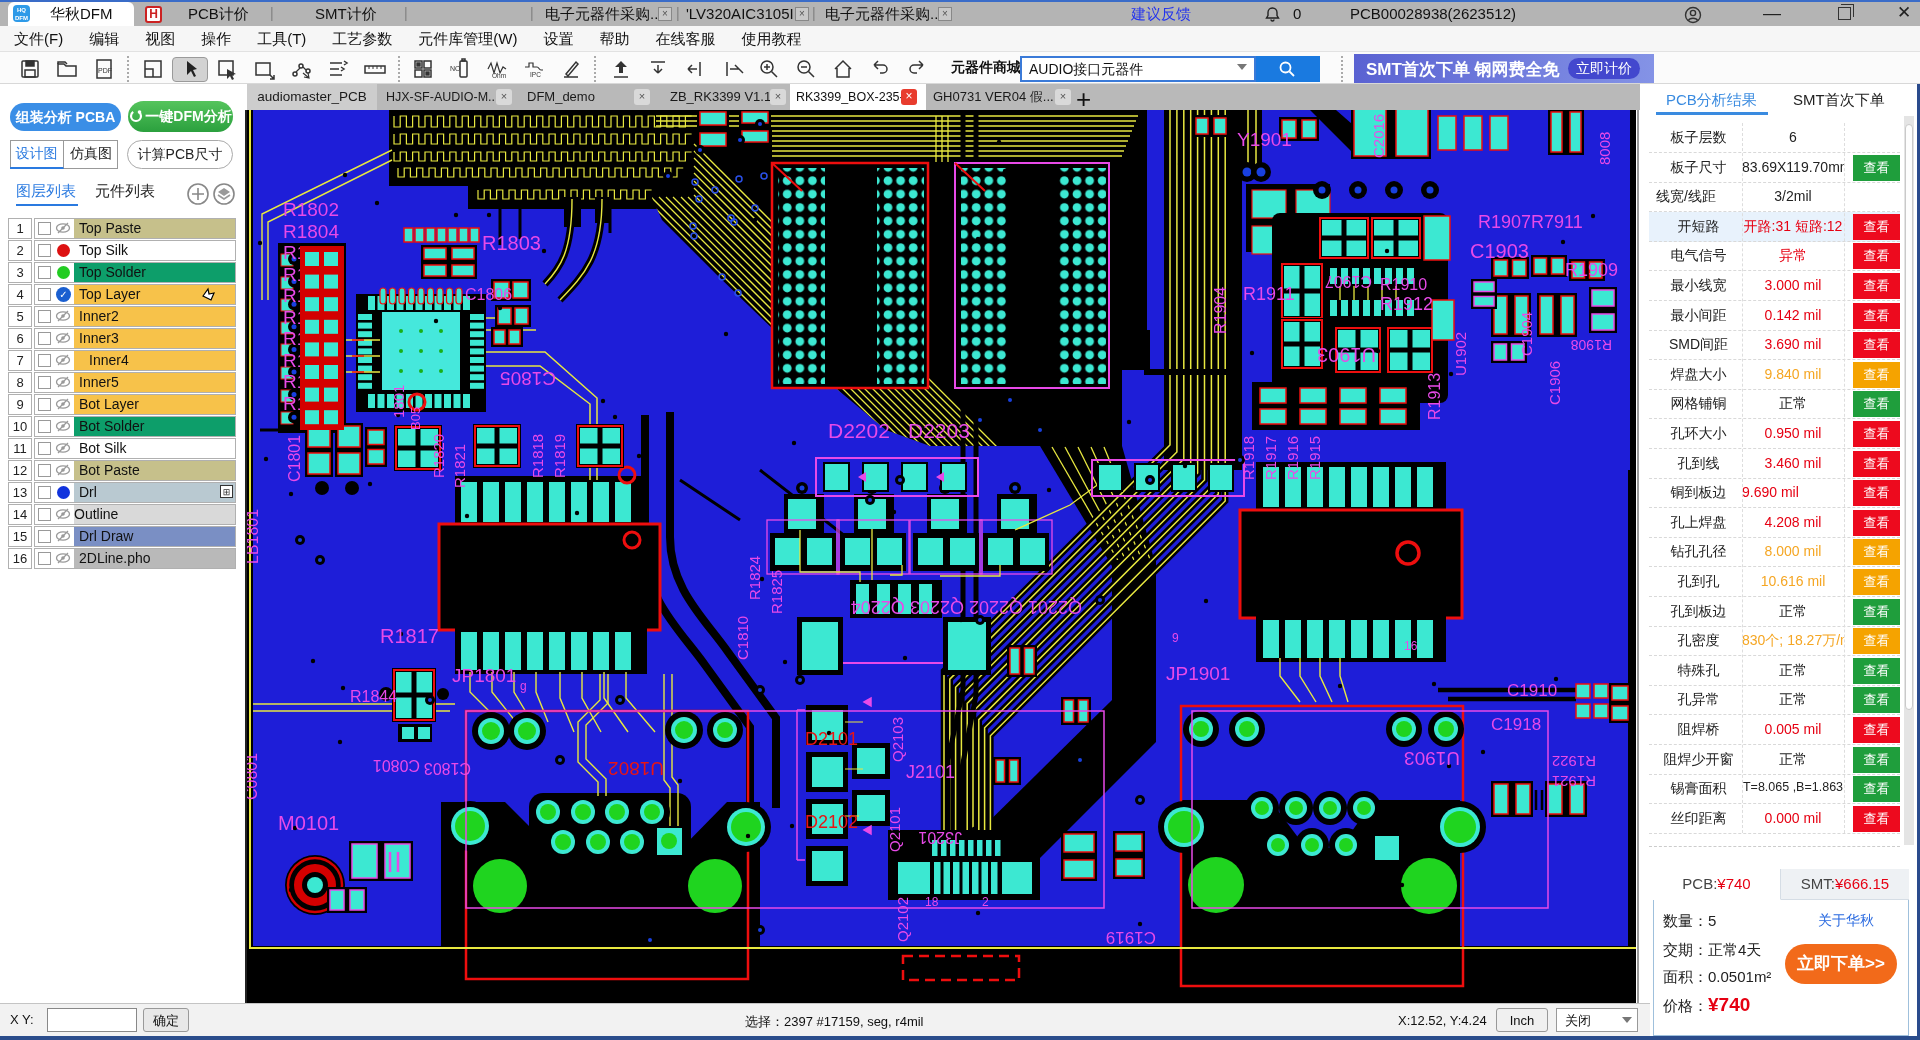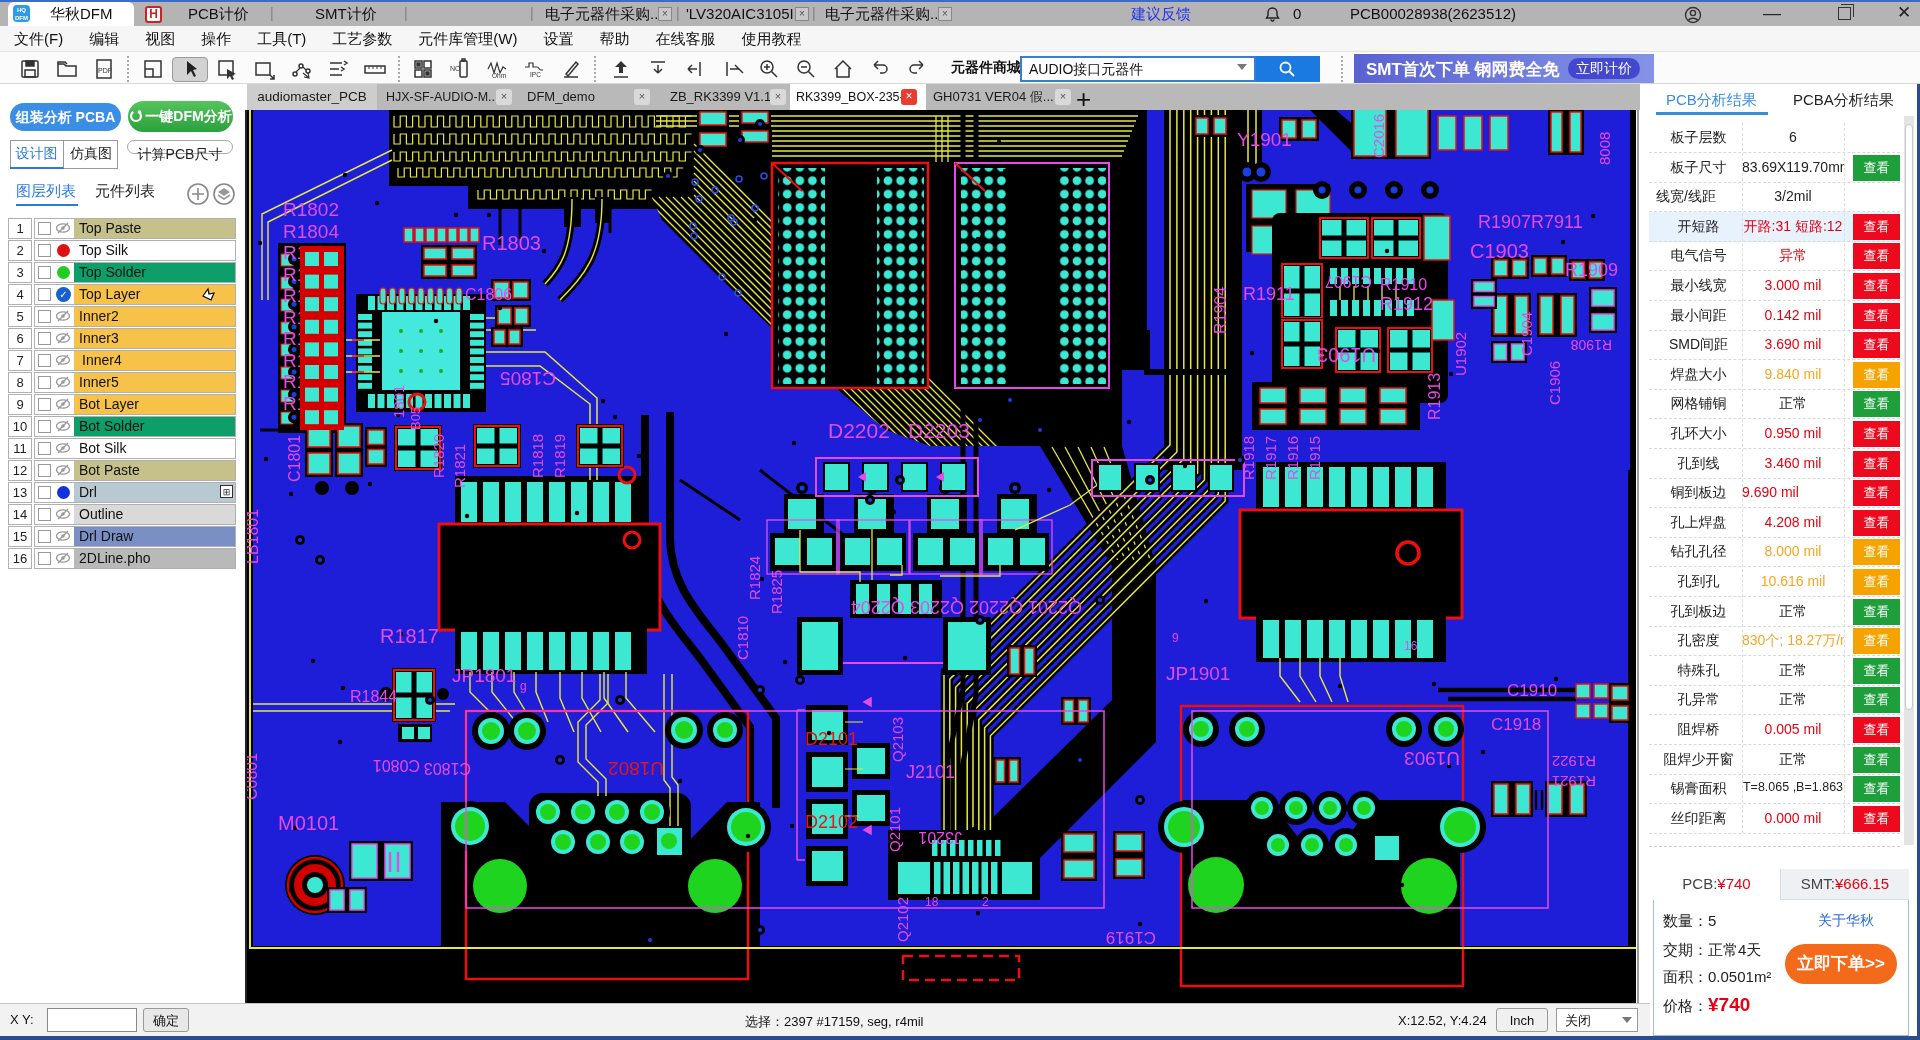--- a/index.html
+++ b/index.html
@@ -175,21 +175,21 @@
 <div class="abs" style="left:0;top:84px;width:245px;height:919px;background:#fff;"></div>
 <div class="abs" style="left:245px;top:110px;width:3px;height:893px;background:#222;"></div>
 <div class="abs" style="left:10px;top:103px;width:111px;height:28px;background:#3a8ee6;border-radius:14px;color:#fff;font-size:14px;font-weight:bold;text-align:center;line-height:28px;">组装分析 PCBA</div>
 <div class="abs" style="left:128px;top:101px;width:105px;height:31px;background:linear-gradient(180deg,#55c45c,#2ba03e);border-radius:16px;color:#fff;font-size:14px;font-weight:bold;text-align:center;line-height:31px;"><svg width="14" height="14" viewBox="0 0 14 14" style="vertical-align:-2px;margin-right:2px;">
       <circle cx="7" cy="7" r="5" fill="none" stroke="#fff" stroke-width="2.2" stroke-dasharray="20 6"></circle>
       <circle cx="10.5" cy="3" r="1.8" fill="#fff"></circle>
     </svg>一键DFM分析</div>
 <div class="abs" style="left:10px;top:140px;width:108px;height:29px;background:#fff;border:1px solid #999;"></div>
 <div class="abs" style="left:10px;top:140px;width:54px;height:29px;border-right:1px solid #999;border-bottom:2px solid #2a7ae0;color:#2a7ae0;font-size:14px;text-align:center;line-height:27px;">设计图</div>
 <div class="abs" style="left:64px;top:140px;width:54px;height:29px;color:#222;font-size:14px;text-align:center;line-height:27px;">仿真图</div>
-<div class="abs" style="left:127px;top:140px;width:106px;height:14px;background:#fff;border:1px solid #aaa;border-radius:15px;color:#222;font-size:14px;text-align:center;line-height:27px;">计算PCB尺寸</div>
+<div class="abs" style="left:127px;top:140px;width:106px;height:29px;background:#fff;border:1px solid #aaa;border-radius:15px;color:#222;font-size:14px;text-align:center;line-height:27px;">计算PCB尺寸</div>
 <div class="abs" style="left:16px;top:182px;font-size:15px;color:#2a7ae0;">图层列表</div>
 <div class="abs" style="left:16px;top:204px;width:62px;height:2px;background:#2a7ae0;"></div>
 <div class="abs" style="left:95px;top:182px;font-size:15px;color:#222;">元件列表</div>
 <svg class="abs" style="left:186px;top:182px;" width="24" height="24" viewBox="0 0 24 24">
     <circle cx="12" cy="12" r="10" fill="none" stroke="#888" stroke-width="1.6"></circle>
     <path d="M12,6 v12 M6,12 h12" stroke="#888" stroke-width="1.6"></path>
   </svg>
 <svg class="abs" style="left:212px;top:182px;" width="24" height="24" viewBox="0 0 24 24">
     <circle cx="12" cy="12" r="10" fill="none" stroke="#888" stroke-width="1.6"></circle>
     <path d="M12,6 L18,10 12,14 6,10 Z" fill="#999"></path>
@@ -238,21 +238,21 @@
     </svg></div>
 <div class="abs" style="left:74px;top:329px;width:161px;height:19px;background:#f7c24a;font-size:14px;color:#111;line-height:19px;padding-left:5px;">Inner3</div>
 <div class="abs" style="left:8px;top:350px;width:24px;height:21px;border:1px solid #b0b0b0;background:#fff;font-size:13px;color:#222;text-align:center;line-height:20px;">7</div>
 <div class="abs" style="left:34px;top:350px;width:202px;height:21px;border:1px solid #b0b0b0;background:#fff;"></div>
 <div class="abs" style="left:38px;top:354px;width:13px;height:13px;border:1px solid #999;background:#fff;"></div>
 <div class="abs" style="left:55px;top:352px;"><svg width="16" height="16" viewBox="0 0 16 16">
       <ellipse cx="8" cy="8" rx="6.5" ry="4.2" fill="none" stroke="#999" stroke-width="1.3"></ellipse>
       <circle cx="8" cy="8" r="1.8" fill="#999"></circle>
       <path d="M3,13 L13,3" stroke="#999" stroke-width="1.3"></path>
     </svg></div>
-<div class="abs" style="left:74px;top:351px;width:161px;height:19px;background:#f7c24a;font-size:14px;color:#111;line-height:19px;padding-left:8px;">Inner4</div>
+<div class="abs" style="left:74px;top:351px;width:161px;height:19px;background:#f7c24a;font-size:14px;color:#111;line-height:19px;padding-left:15px;">Inner4</div>
 <div class="abs" style="left:8px;top:372px;width:24px;height:21px;border:1px solid #b0b0b0;background:#fff;font-size:13px;color:#222;text-align:center;line-height:20px;">8</div>
 <div class="abs" style="left:34px;top:372px;width:202px;height:21px;border:1px solid #b0b0b0;background:#fff;"></div>
 <div class="abs" style="left:38px;top:376px;width:13px;height:13px;border:1px solid #999;background:#fff;"></div>
 <div class="abs" style="left:55px;top:374px;"><svg width="16" height="16" viewBox="0 0 16 16">
       <ellipse cx="8" cy="8" rx="6.5" ry="4.2" fill="none" stroke="#999" stroke-width="1.3"></ellipse>
       <circle cx="8" cy="8" r="1.8" fill="#999"></circle>
       <path d="M3,13 L13,3" stroke="#999" stroke-width="1.3"></path>
     </svg></div>
 <div class="abs" style="left:74px;top:373px;width:161px;height:19px;background:#f7c24a;font-size:14px;color:#111;line-height:19px;padding-left:5px;">Inner5</div>
 <div class="abs" style="left:8px;top:394px;width:24px;height:21px;border:1px solid #b0b0b0;background:#fff;font-size:13px;color:#222;text-align:center;line-height:20px;">9</div>
@@ -297,21 +297,21 @@
 <div class="abs" style="left:57px;top:486px;width:13px;height:13px;border-radius:50%;background:#1133dd;"></div>
 <div class="abs" style="left:74px;top:483px;width:161px;height:19px;background:#b9c9d1;font-size:14px;color:#111;line-height:19px;padding-left:5px;">Drl</div>
 <div class="abs" style="left:8px;top:504px;width:24px;height:21px;border:1px solid #b0b0b0;background:#fff;font-size:13px;color:#222;text-align:center;line-height:20px;">14</div>
 <div class="abs" style="left:34px;top:504px;width:202px;height:21px;border:1px solid #b0b0b0;background:#fff;"></div>
 <div class="abs" style="left:38px;top:508px;width:13px;height:13px;border:1px solid #999;background:#fff;"></div>
 <div class="abs" style="left:55px;top:506px;"><svg width="16" height="16" viewBox="0 0 16 16">
       <ellipse cx="8" cy="8" rx="6.5" ry="4.2" fill="none" stroke="#999" stroke-width="1.3"></ellipse>
       <circle cx="8" cy="8" r="1.8" fill="#999"></circle>
       <path d="M3,13 L13,3" stroke="#999" stroke-width="1.3"></path>
     </svg></div>
-<div class="abs" style="left:74px;top:505px;width:161px;height:19px;background:#d9d9d9;font-size:14px;color:#111;line-height:19px;padding-left:5px;">Outline</div>
+<div class="abs" style="left:74px;top:505px;width:161px;height:19px;background:#d9d9d9;font-size:14px;color:#111;line-height:19px;">Outline</div>
 <div class="abs" style="left:8px;top:526px;width:24px;height:21px;border:1px solid #b0b0b0;background:#fff;font-size:13px;color:#222;text-align:center;line-height:20px;">15</div>
 <div class="abs" style="left:34px;top:526px;width:202px;height:21px;border:1px solid #b0b0b0;background:#fff;"></div>
 <div class="abs" style="left:38px;top:530px;width:13px;height:13px;border:1px solid #999;background:#fff;"></div>
 <div class="abs" style="left:55px;top:528px;"><svg width="16" height="16" viewBox="0 0 16 16">
       <ellipse cx="8" cy="8" rx="6.5" ry="4.2" fill="none" stroke="#999" stroke-width="1.3"></ellipse>
       <circle cx="8" cy="8" r="1.8" fill="#999"></circle>
       <path d="M3,13 L13,3" stroke="#999" stroke-width="1.3"></path>
     </svg></div>
 <div class="abs" style="left:74px;top:527px;width:161px;height:19px;background:#7a8fc4;font-size:14px;color:#111;line-height:19px;padding-left:5px;">Drl Draw</div>
 <div class="abs" style="left:8px;top:548px;width:24px;height:21px;border:1px solid #b0b0b0;background:#fff;font-size:13px;color:#222;text-align:center;line-height:20px;">16</div>
@@ -1242,21 +1242,21 @@
     <rect x="324" y="410.20000000000005" width="14" height="14" fill="#3ce8d2"></rect>
     <path d="M250,948 H1636" stroke="#e8e840" stroke-width="2" fill="none"></path>
   </svg>
 
 <div class="abs" style="left:1636px;top:110px;width:284px;height:893px;background:#fff;"></div>
 <div class="abs" style="left:1637px;top:110px;width:2px;height:893px;background:#9a9a9a;"></div>
 
 <div class="abs" style="left:1640px;top:84px;width:280px;height:956px;background:#fff;"></div>
 <div class="abs" style="left:1666px;top:91px;font-size:15px;color:#3a8be0;">PCB分析结果</div>
 <div class="abs" style="left:1656px;top:112px;width:112px;height:3px;background:#3a8be0;"></div>
-<div class="abs" style="left:1793px;top:91px;font-size:15px;color:#222;">PCBA分析结果</div>
+<div class="abs" style="left:1793px;top:91px;font-size:15px;color:#222;">SMT首次下单</div>
 <div class="abs" style="left:1649px;top:123px;width:251px;height:30px;border-bottom:1px dashed #d9d9d9;"></div>
 <div class="abs" style="left:1656px;top:129px;width:85px;font-size:14px;color:#222;text-align:center;">板子层数</div>
 <div class="abs" style="left:1742px;top:129px;width:102px;font-size:14px;color:#222;text-align:center;white-space:nowrap;overflow:hidden;">6</div>
 <div class="abs" style="left:1649px;top:153px;width:251px;height:30px;border-bottom:1px dashed #d9d9d9;"></div>
 <div class="abs" style="left:1656px;top:159px;width:85px;font-size:14px;color:#222;text-align:center;">板子尺寸</div>
 <div class="abs" style="left:1742px;top:159px;width:102px;font-size:14px;color:#222;text-align:center;white-space:nowrap;overflow:hidden;">83.69X119.70mm</div>
 <div class="abs" style="left:1853px;top:155px;width:47px;height:26px;background:#1f9e3c;color:#fff;font-size:13px;text-align:center;line-height:26px;">查看</div>
 <div class="abs" style="left:1649px;top:182px;width:251px;height:30px;border-bottom:1px dashed #d9d9d9;"></div>
 <div class="abs" style="left:1656px;top:188px;width:85px;font-size:14px;color:#222;text-align:left;">线宽/线距</div>
 <div class="abs" style="left:1742px;top:188px;width:102px;font-size:14px;color:#222;text-align:center;white-space:nowrap;overflow:hidden;">3/2mil</div>

